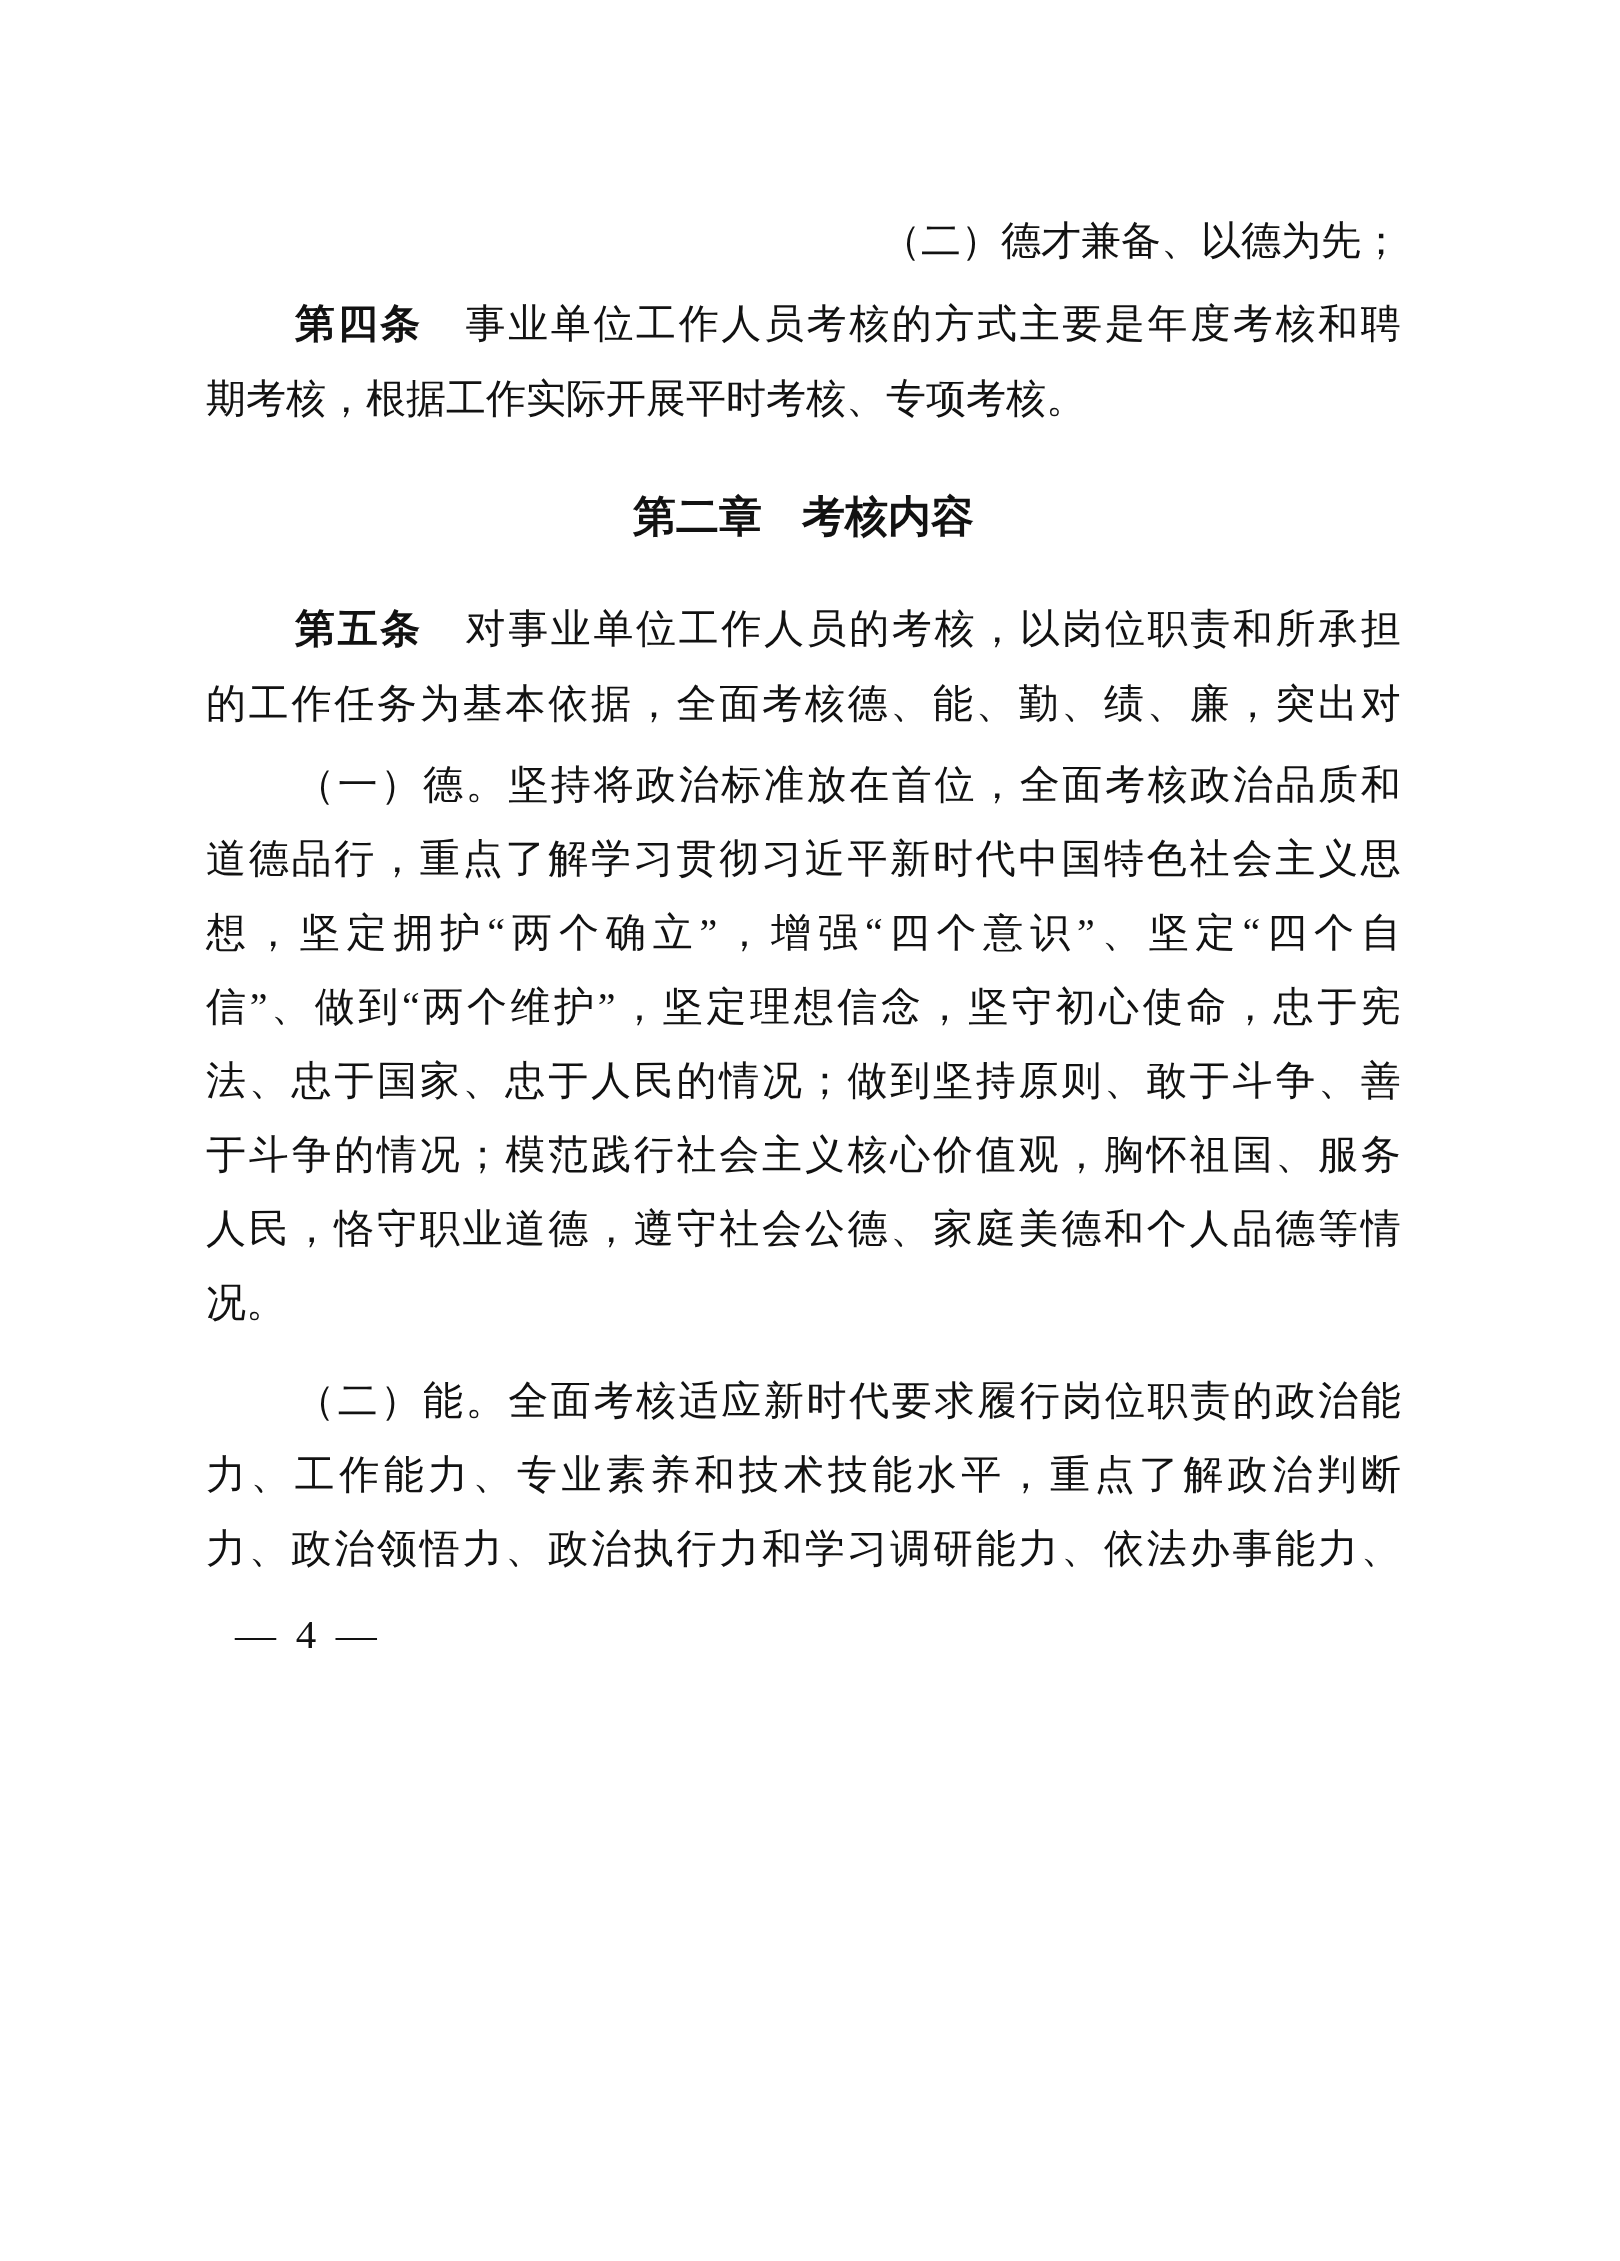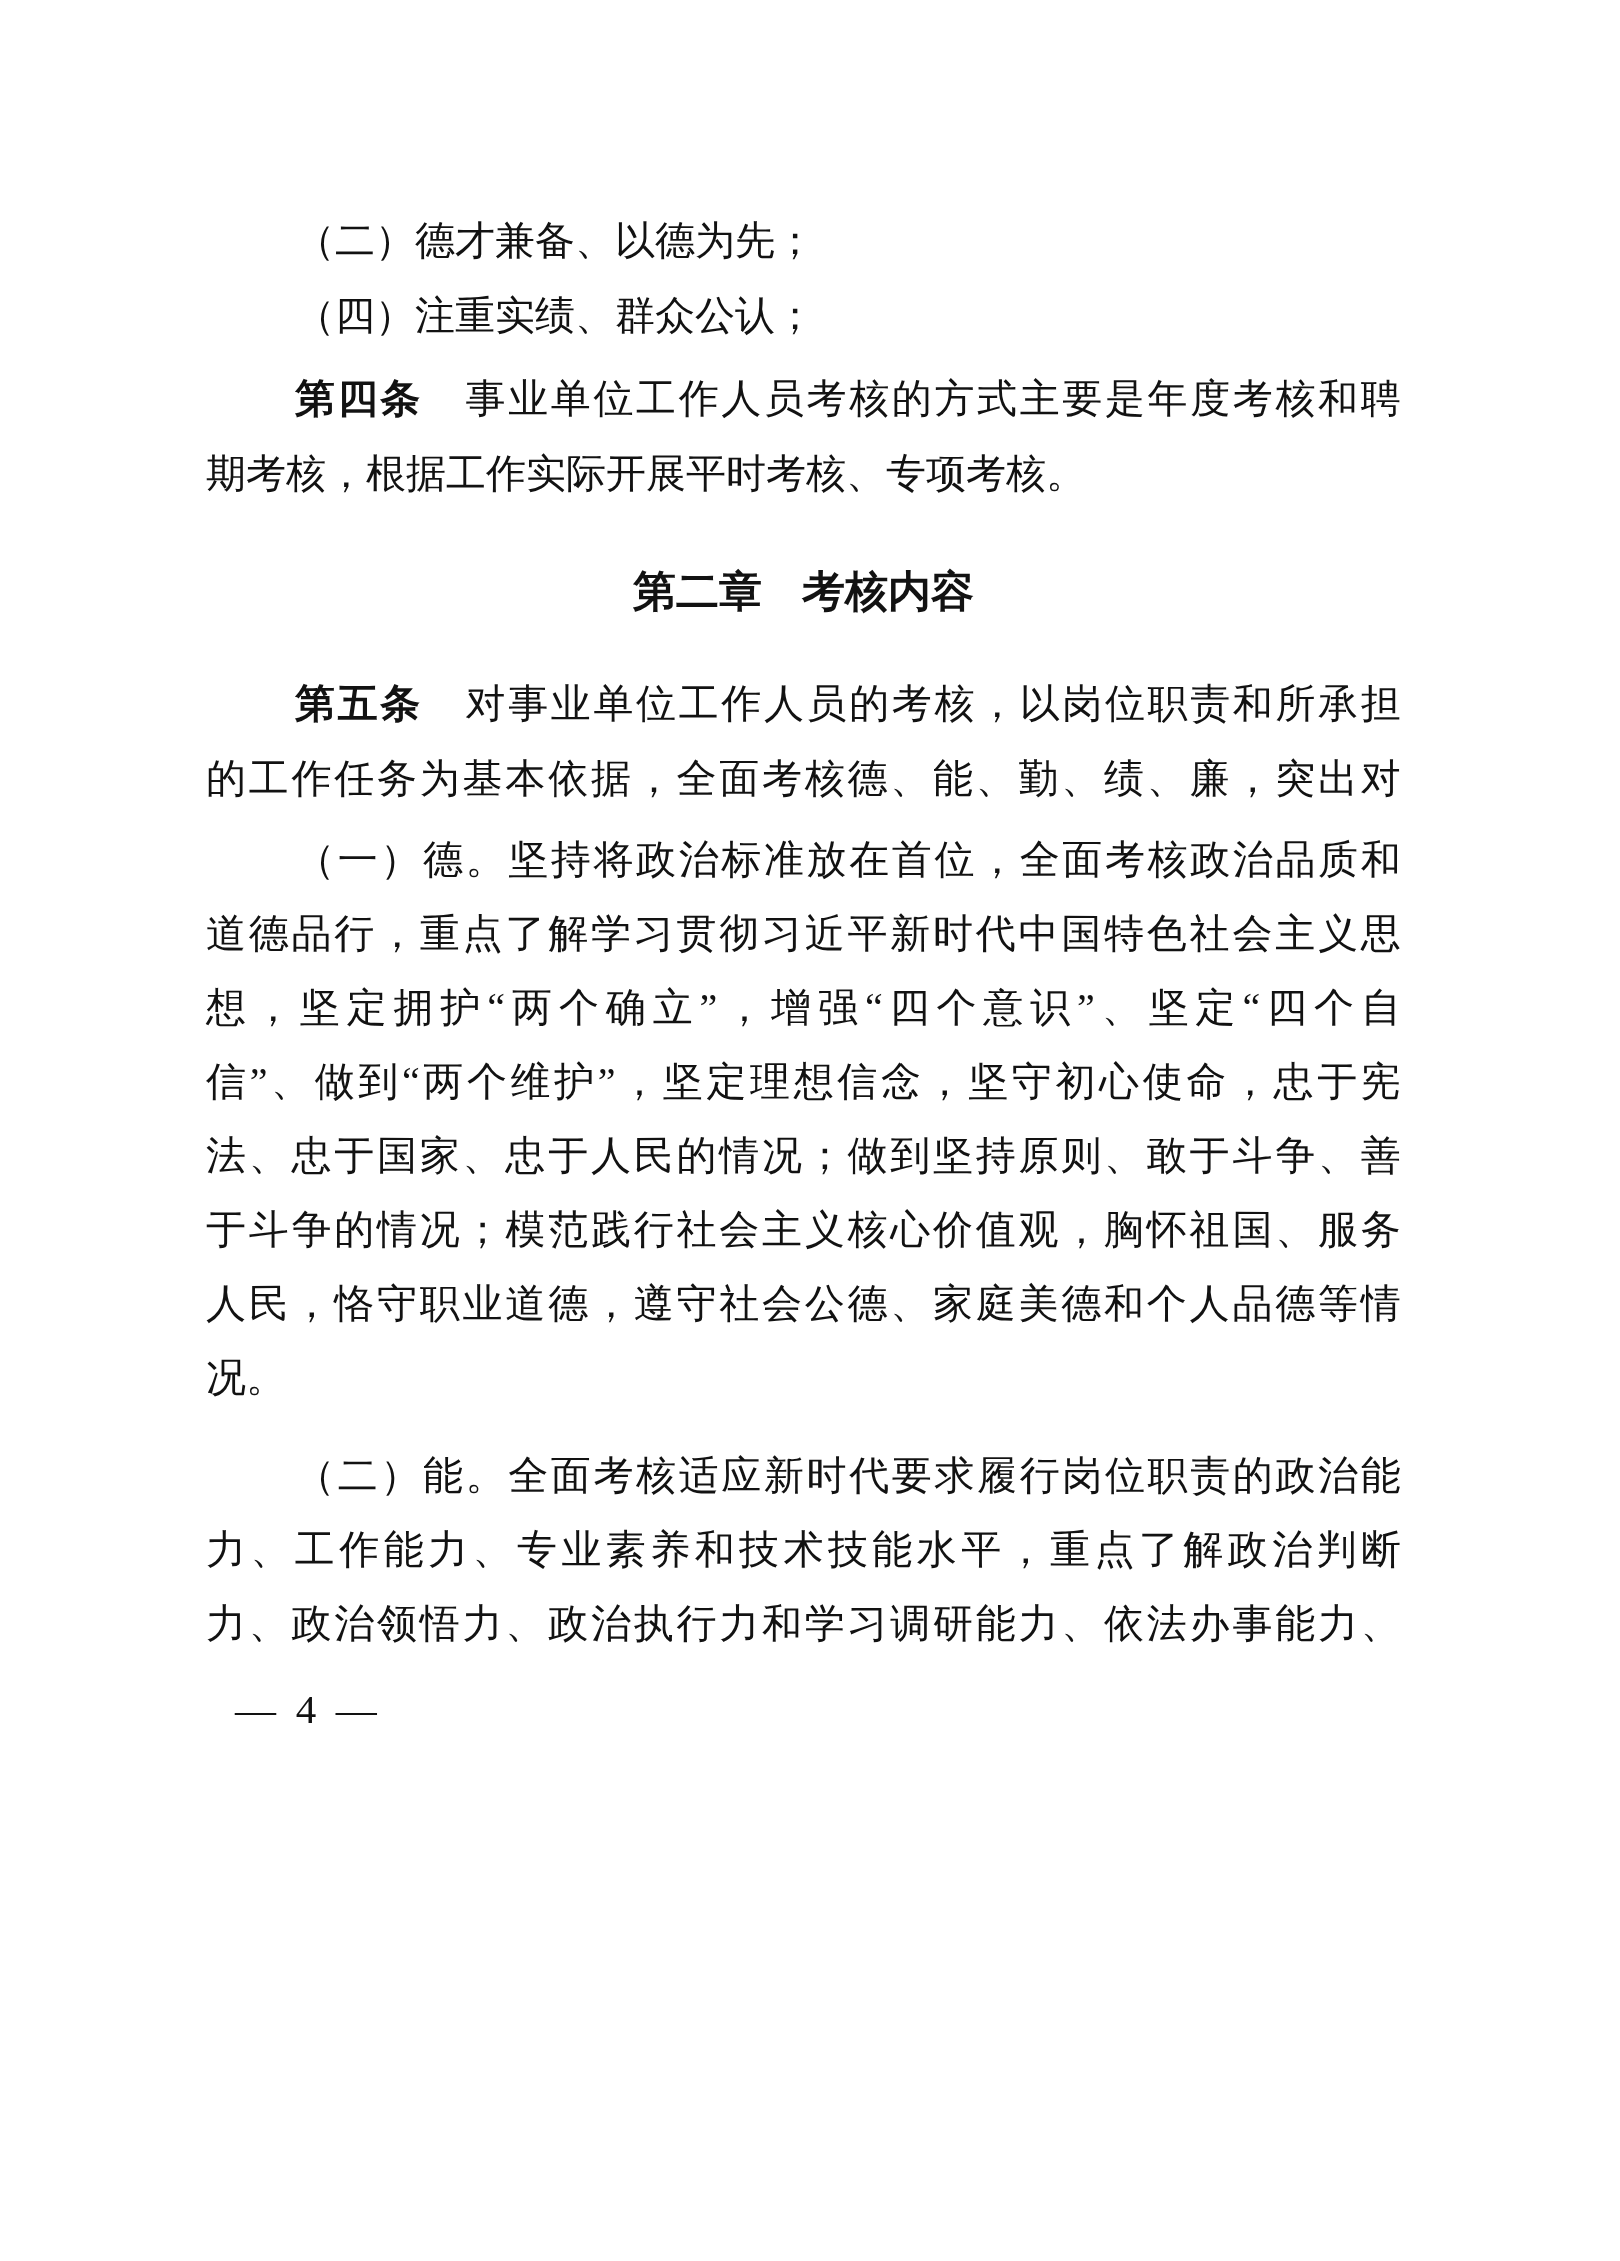--- a/index.html
+++ b/index.html
@@ -26,21 +26,21 @@
     height: 75px;
     line-height: 75px;
     font-size: 40px;
     white-space: nowrap;
     letter-spacing: 0;
   }
   .block.tight .line {       
     height: 74px;
     line-height: 74px;
   }
-  .line.indent { padding-left: 89px; }   
+  .line.indent { padding-left: 89px; text-align: right; }   
   .line.justify {
     display: flex;
     justify-content: space-between;
     align-items: center;
   }
   .line.center {
     display: flex;
     justify-content: center;
     align-items: center;
   }
@@ -61,21 +61,20 @@
     font-family: "Liberation Serif", "DejaVu Serif", serif;
   }
 </style>
 </head>
 <body>
 
 <div class="page">
   <div class="content">
       <div class="block list">
         <div class="line indent"><span>（</span><span>二</span><span>）</span><span>德</span><span>才</span><span>兼</span><span>备</span><span>、</span><span>以</span><span>德</span><span>为</span><span>先</span><span>；</span></div>
-        <div class="line indent"><span>（</span><span>四</span><span>）</span><span>注</span><span>重</span><span>实</span><span>绩</span><span>、</span><span>群</span><span>众</span><span>公</span><span>认</span><span>；</span></div>
       </div>
       <div class="block paragraph" style="margin-top: 8px;">
         <div class="line indent justify">
           <span class="bold">第</span>
           <span class="bold">四</span>
           <span class="bold">条</span>
           <span class="gap"></span>
           <span>事</span>
           <span>业</span>
           <span>单</span>

